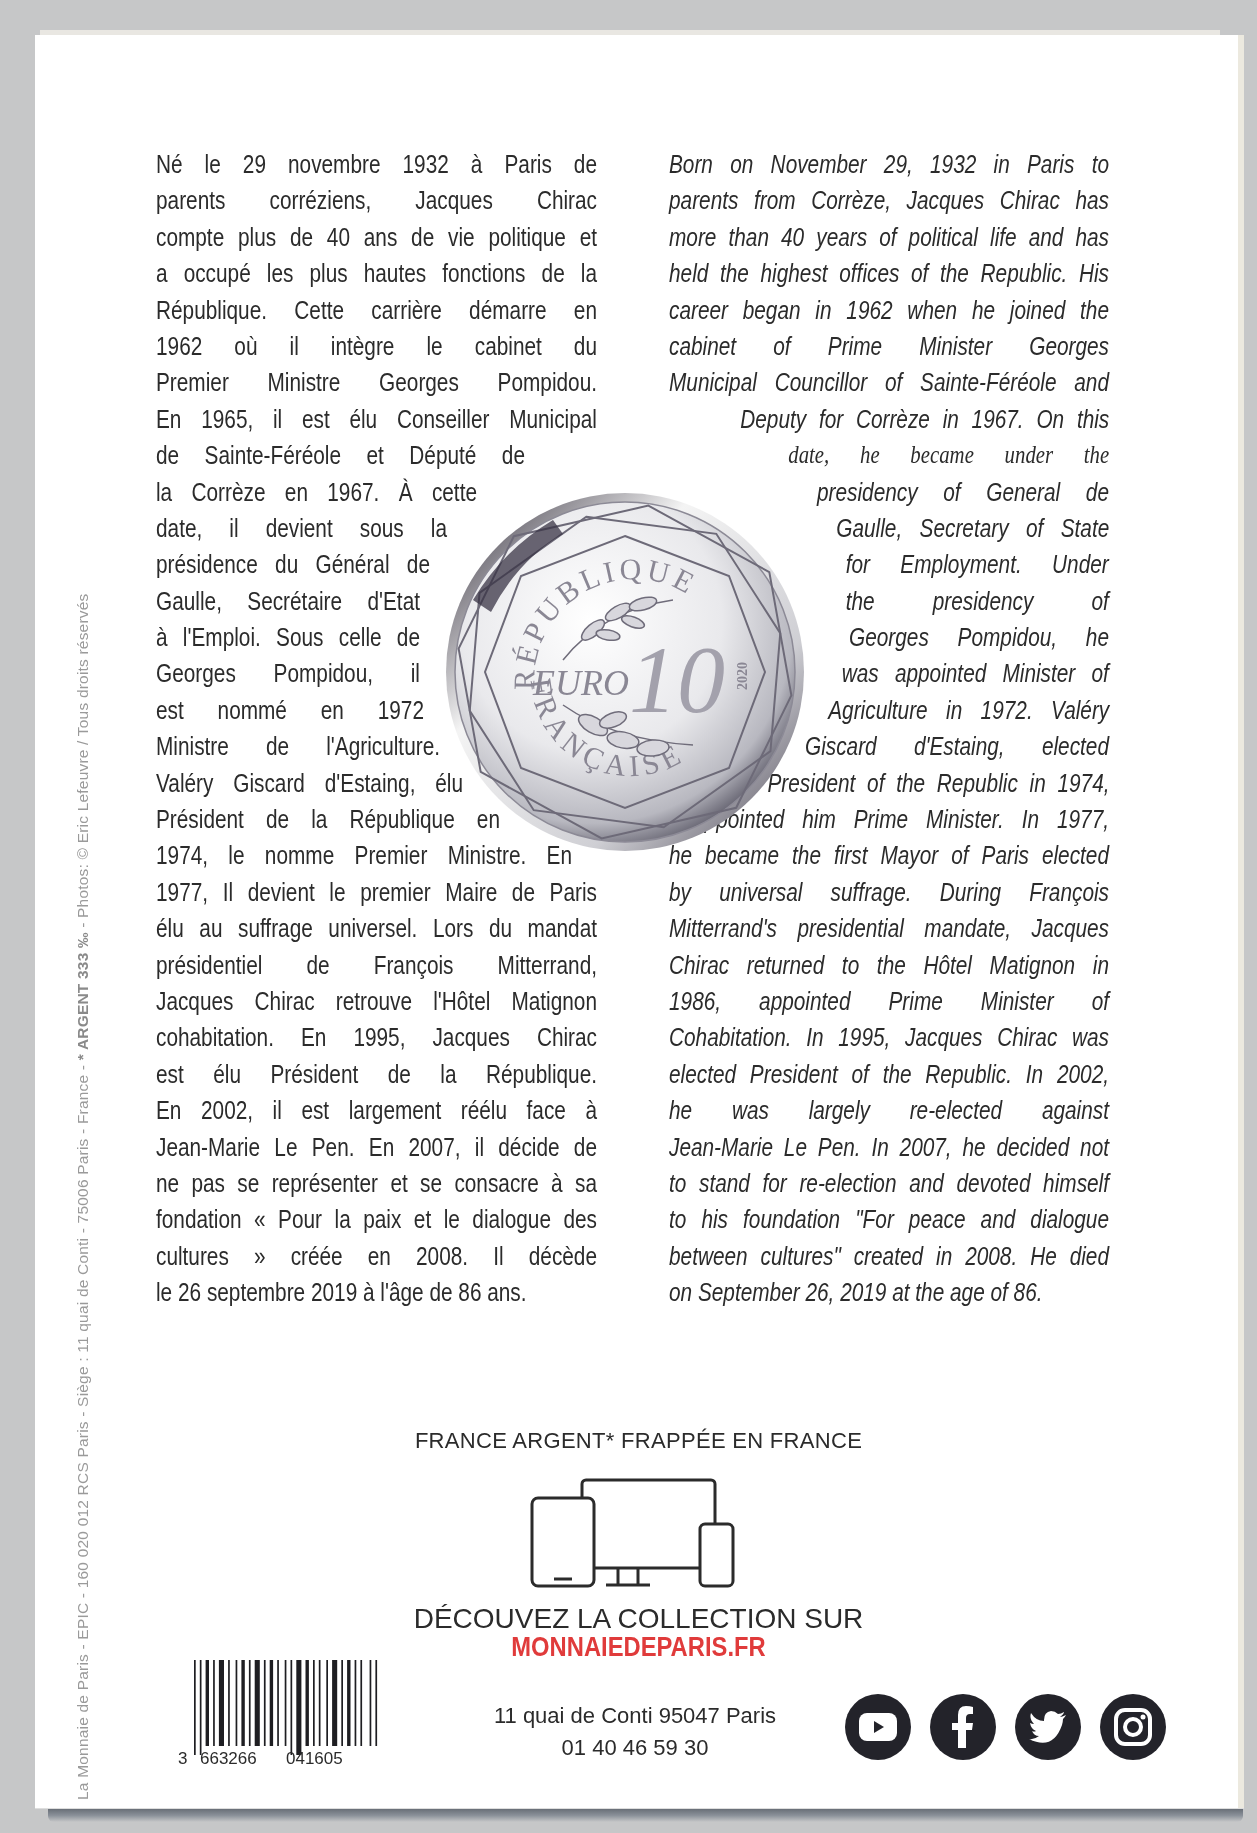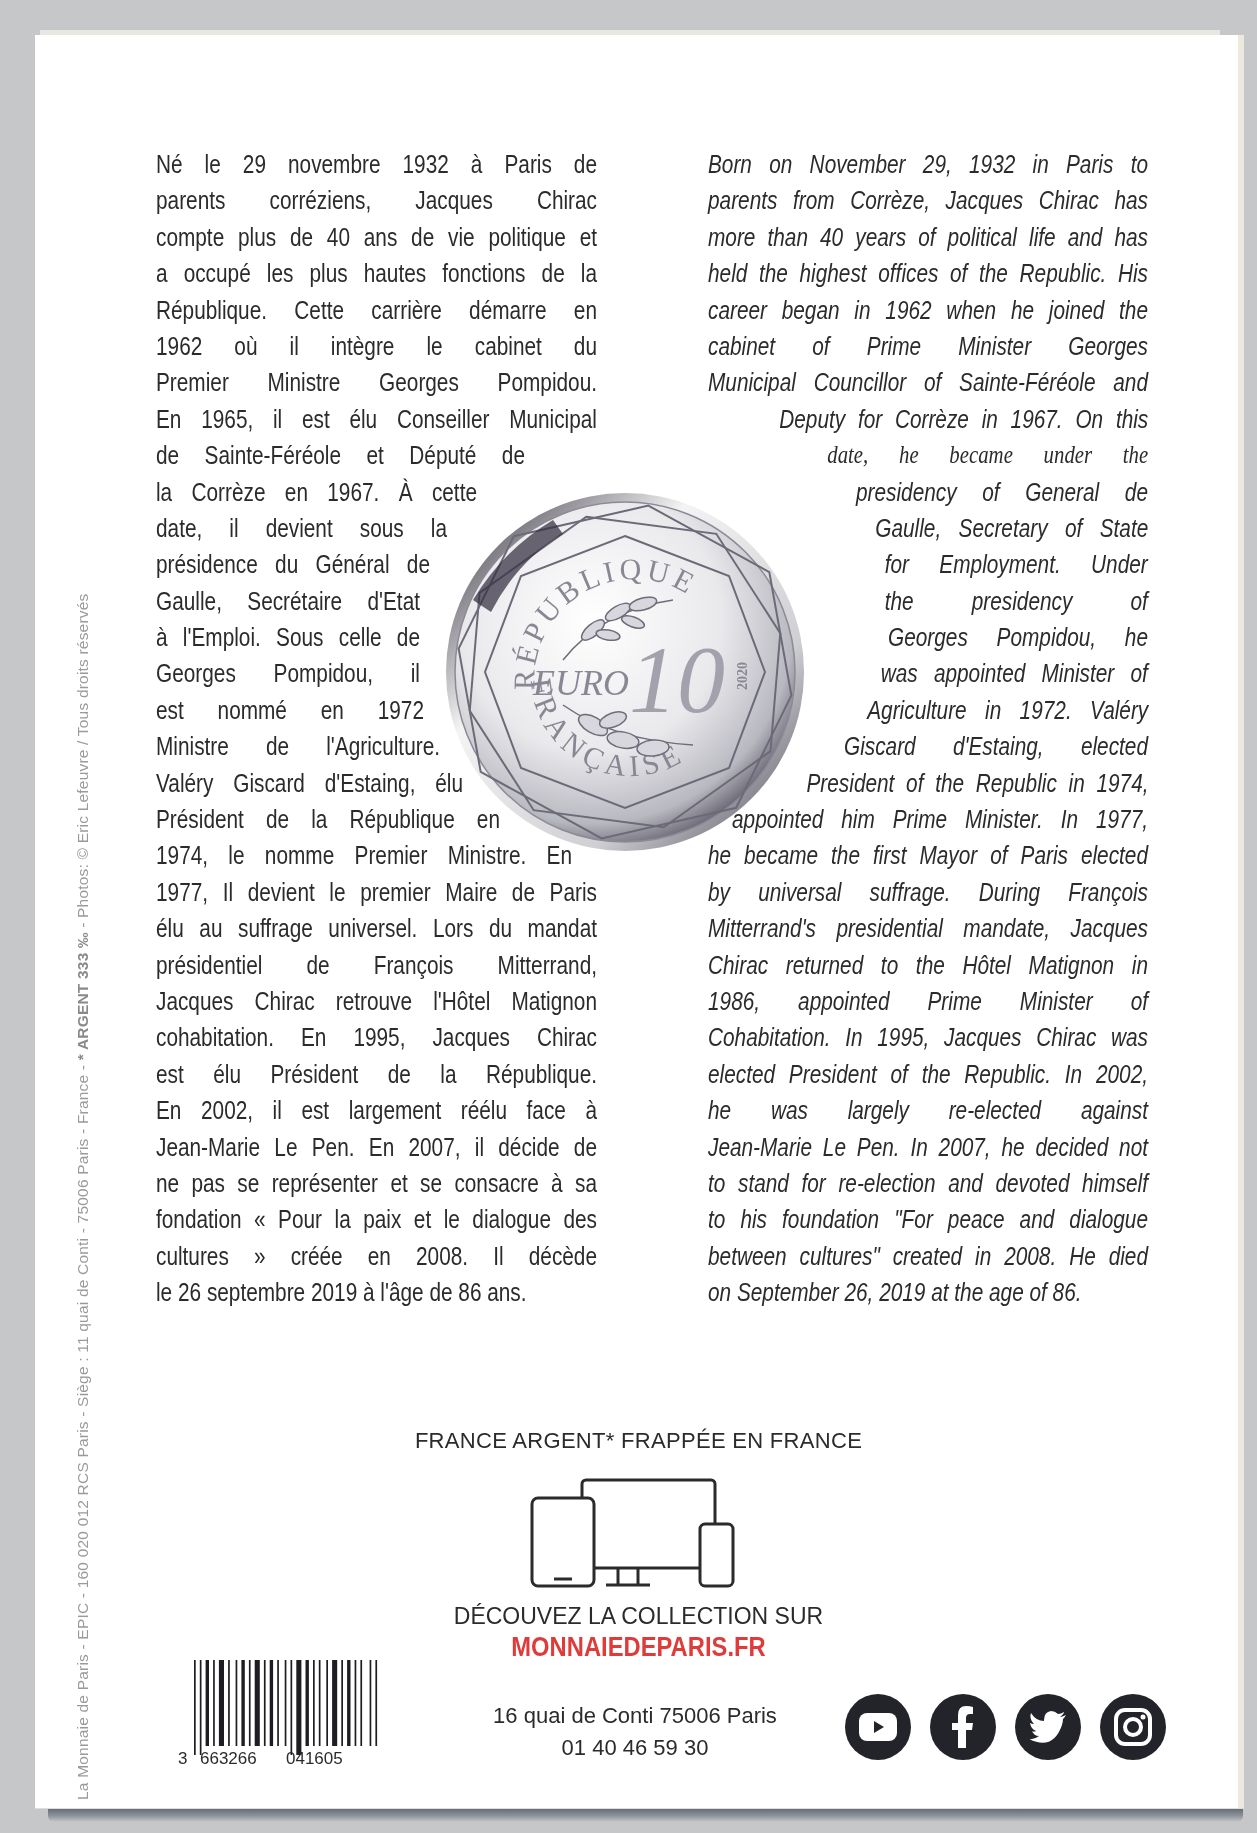--- a/index.html
+++ b/index.html
@@ -27,21 +27,21 @@
     position:absolute; left:74px; top:1800px;
     transform-origin:0 0; transform:rotate(-90deg);
     white-space:nowrap; font-size:15.5px; color:#9a9a9a; letter-spacing:0.2px;
     width:1620px;
   }
   .vertical-legal b { font-weight:bold; color:#8a8a8a; }
   .col {
     position:absolute; top:146px; color:#2b2b2b;
   }
   .col-fr { left:156px; width:441px; }
-  .col-en { left:708px; width:440px; }
+  .col-en { left:669px; width:440px; }
   .line {
     height:36.4px; line-height:36.4px; font-size:26px; white-space:nowrap;
     overflow:visible; position:relative;
   }
   .line .txt {
     display:block; text-align:justify; text-align-last:justify;
     transform:scaleX(0.80); transform-origin:0 0;
     white-space:normal; height:36.4px; overflow:visible;
   }
   .line.last .txt { text-align-last:left; }
@@ -50,21 +50,21 @@
   .coin {
     position:absolute; left:443px; top:490px; width:364px; height:364px;
   }
   .made-in {
     position:absolute; left:380px; top:1428px; width:517px; text-align:center;
     font-size:22px; color:#2b2b2b; letter-spacing:0.3px;
   }
   .devices { position:absolute; left:530px; top:1478px; width:212px; height:112px; }
   .discover {
     position:absolute; left:380px; top:1603px; width:517px; text-align:center;
-    font-size:23px; color:#2b2b2b;
+    font-size:28px; color:#2b2b2b;
   }
   .site {
     position:absolute; left:380px; top:1632px; width:517px; text-align:center;
     font-size:27px; font-weight:bold; color:#e03b3b; transform:scaleX(0.88);
   }
   .address {
     position:absolute; left:440px; top:1700px; width:390px; text-align:center;
     font-size:22px; color:#2b2b2b; line-height:32px;
   }
   .barcode { position:absolute; left:176px; top:1658px; width:210px; height:110px; }
@@ -378,21 +378,21 @@
       <rect x="184.4000000000001" y="2" width="1.7" height="86" fill="#1e1e22"></rect>
       <rect x="193.6000000000001" y="2" width="1.7" height="86" fill="#1e1e22"></rect>
       <rect x="199.40000000000012" y="2" width="1.7" height="86" fill="#1e1e22"></rect>
       <text x="2" y="106" font-size="17" fill="#2b2b2b" font-family="Liberation Sans, sans-serif">3</text>
       <text x="24" y="106" font-size="17" fill="#2b2b2b" font-family="Liberation Sans, sans-serif">663266</text>
       <text x="110" y="106" font-size="17" fill="#2b2b2b" font-family="Liberation Sans, sans-serif">041605</text>
     </svg>
 </div>
 
 <div class="address">
-  <div>16 quai de Conti 75006 Paris</div>
+  <div>11 quai de Conti 95047 Paris</div>
   <div>01 40 46 59 30</div>
 </div>
 
 <div class="social">
   <div class="social-icon" style="left:0;top:0">
     <svg width="40" height="30" viewBox="0 0 40 30">
         <rect x="1" y="1" width="38" height="28" rx="8" fill="#fff"></rect>
         <polygon points="16,9 26,15 16,21" fill="#23232a"></polygon>
       </svg>
   </div>

